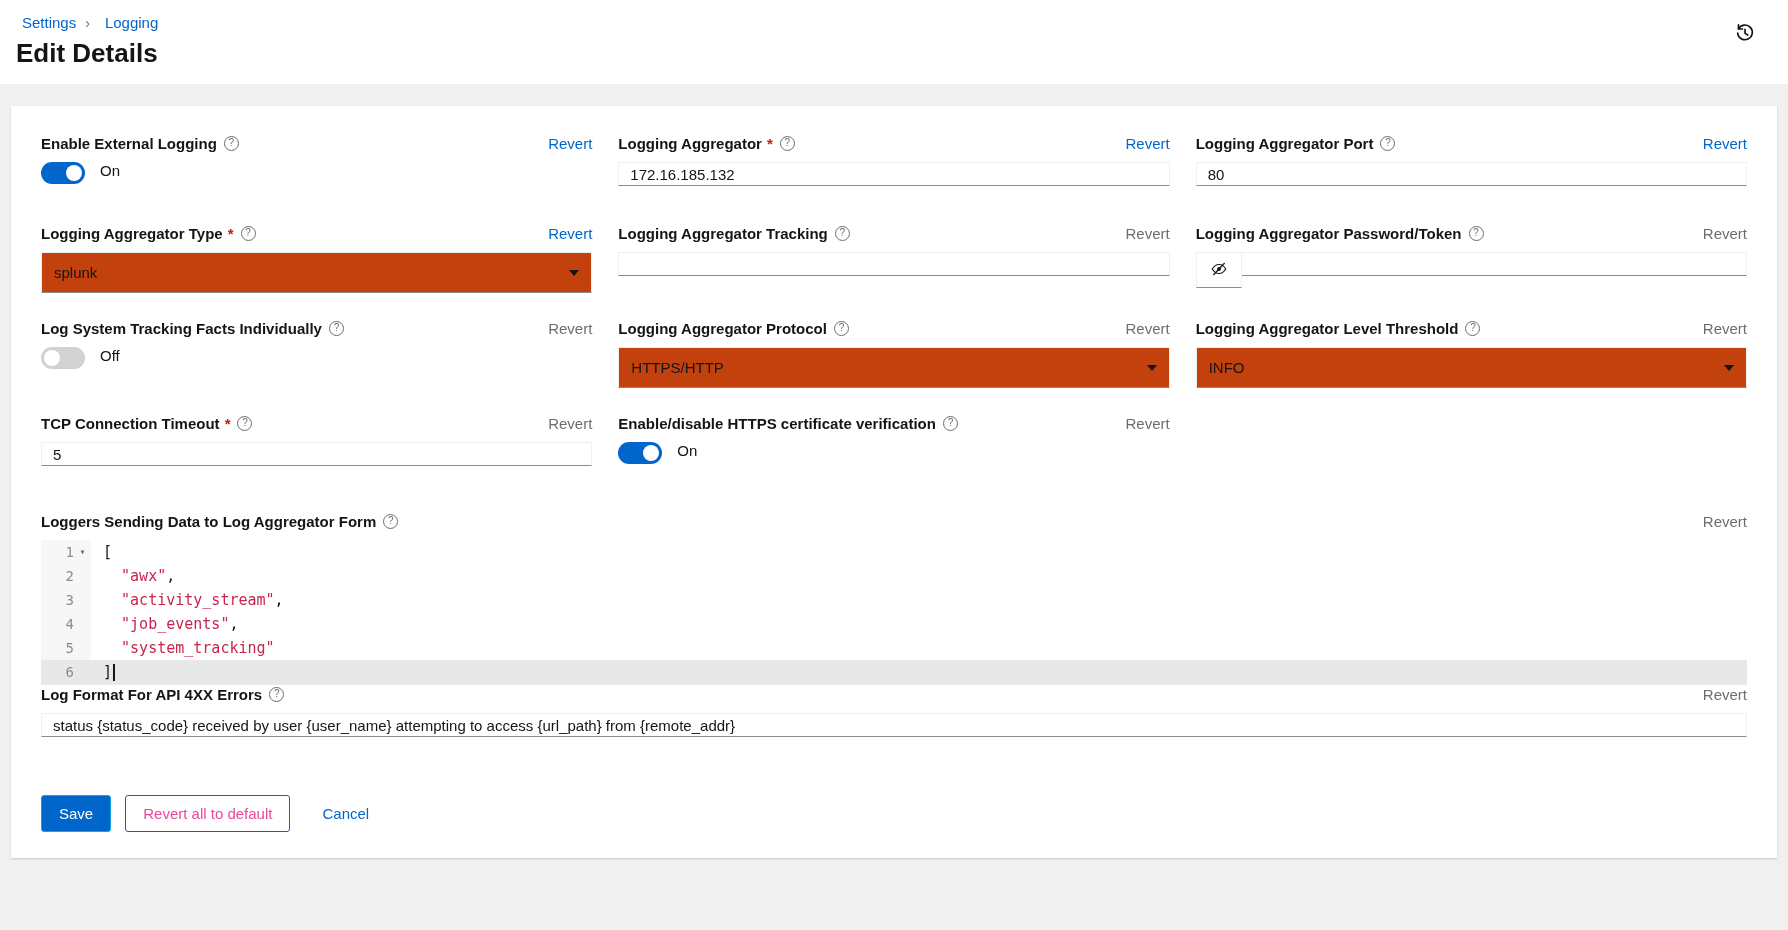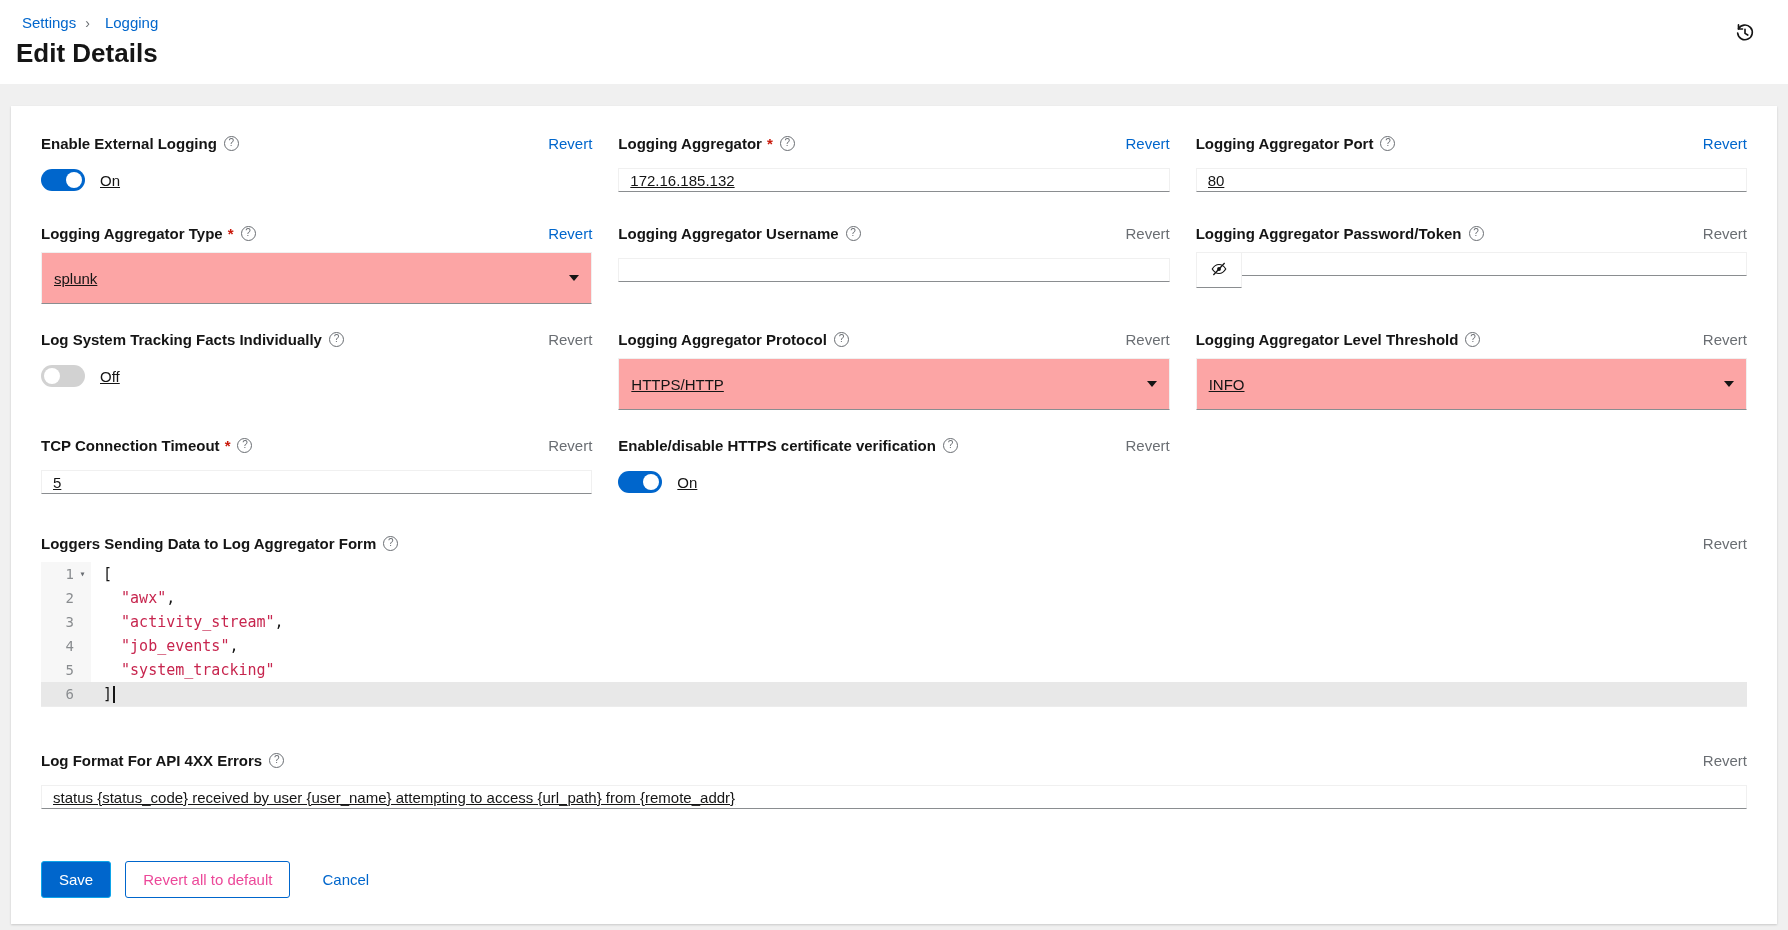--- a/index.html
+++ b/index.html
@@ -27,30 +27,30 @@
   .field-head { display:flex; align-items:center; margin-bottom:10px; min-height:18px; }
   .label { font-size:15px; font-weight:700; color:#151515; }
   .required { color:#c9190b; margin-left:5px; font-size:15px; font-weight:700; }
   .help-icon { margin-left:7px; width:15px; height:15px; border:1px solid #6a6e73; border-radius:50%;
     color:#6a6e73; font-size:10px; line-height:1; display:inline-flex; align-items:center; justify-content:center;
     cursor:pointer; flex:none; }
   .revert { margin-left:auto; font-size:15px; cursor:pointer; text-decoration:none; }
   .revert.active { color:#0066cc; }
   .revert.inactive { color:#6a6e73; }
 
-  .control { min-height:36px; display:flex; align-items:center;text-decoration:underline; }
+  .control { min-height:36px; display:flex; align-items:flex-start; }
 
   .text-input {
     width:100%; height:24px; padding:5px 11px; font-size:15px; font-family:inherit; color:#151515;
     background:#fff; border:1px solid #f0f0f0; border-bottom-color:#8a8d90; border-radius:0; outline:none;
   }
 
   .select {
-    width:100%; height:52px; display:flex; align-items:center; justify-content:space-between;
-    padding:0 12px; border:1px solid #f0f0f0; border-bottom-color:#8a8d90; background:#fca5a5;
+    width:100%; height:41px; display:flex; align-items:center; justify-content:space-between;
+    padding:0 12px; border:1px solid #f0f0f0; border-bottom-color:#8a8d90; background:#c2410c;
     cursor:pointer; font-size:15px;
   }
   .caret { width:0; height:0; border-left:5px solid transparent; border-right:5px solid transparent; border-top:6px solid #151515; }
 
   .switch { width:44px; height:22px; border-radius:11px; position:relative; cursor:pointer; display:inline-block; flex:none; }
   .switch.on  { background:#0066cc; }
   .switch.off { background:#d2d2d2; }
   .switch .knob { position:absolute; top:3px; width:16px; height:16px; border-radius:50%; background:#fff; }
   .switch.on  .knob { right:3px; }
   .switch.off .knob { left:3px; }
@@ -67,21 +67,21 @@
   .cline { display:flex; height:24px; line-height:24px; }
   .cgutter { width:50px; background:#f7f7f7; display:flex; justify-content:flex-end; align-items:center; flex:none; }
   .lnum { color:#8a8d90; font-size:14px; }
   .fold { width:17px; text-align:center; color:#6a6e73; font-size:10px; }
   .ccontent { flex:1; background:#fff; padding-left:12px; white-space:pre; color:#151515; }
   .cline.active .cgutter, .cline.active .ccontent { background:#e8e8e8; }
   .tok-string { color:#c7254e; }
   .cursor { display:inline-block; width:2px; height:17px; background:#151515; vertical-align:text-bottom; margin-left:1px; }
 
   
-  .logformat-section { margin-top:44px; }
+  .logformat-section { }
   .actions { display:flex; align-items:center; margin-top:46px; gap:14px; }
   .btn { font-size:15px; font-family:inherit; cursor:pointer; border-radius:3px; }
   .btn-primary { background:#0066cc; color:#fff; border:1px solid #0ea5e9; padding:9px 17px; }
   .btn-secondary { background:#fff; color:#ec4899; border:1px solid #0066cc; padding:9px 17px; }
   .btn-link { background:none; border:none; color:#0066cc; padding:9px 10px; margin-left:8px;text-align:right; }
 </style>
 </head>
 <body>
 
 <div class="page">
@@ -152,21 +152,21 @@
         <div class="control">
           <div class="select">
             <span>splunk</span>
             <span class="caret"></span>
           </div>
         </div>
       </div>
 
       <div class="field">
         <div class="field-head">
-          <span class="label">Logging Aggregator Username</span>
+          <span class="label">Logging Aggregator Tracking</span>
           <span class="help-icon">?</span>
           <a class="revert inactive">Revert</a>
         </div>
         <div class="control">
           <input class="text-input" value="" style="">
         </div>
       </div>
 
       <div class="field">
         <div class="field-head">

